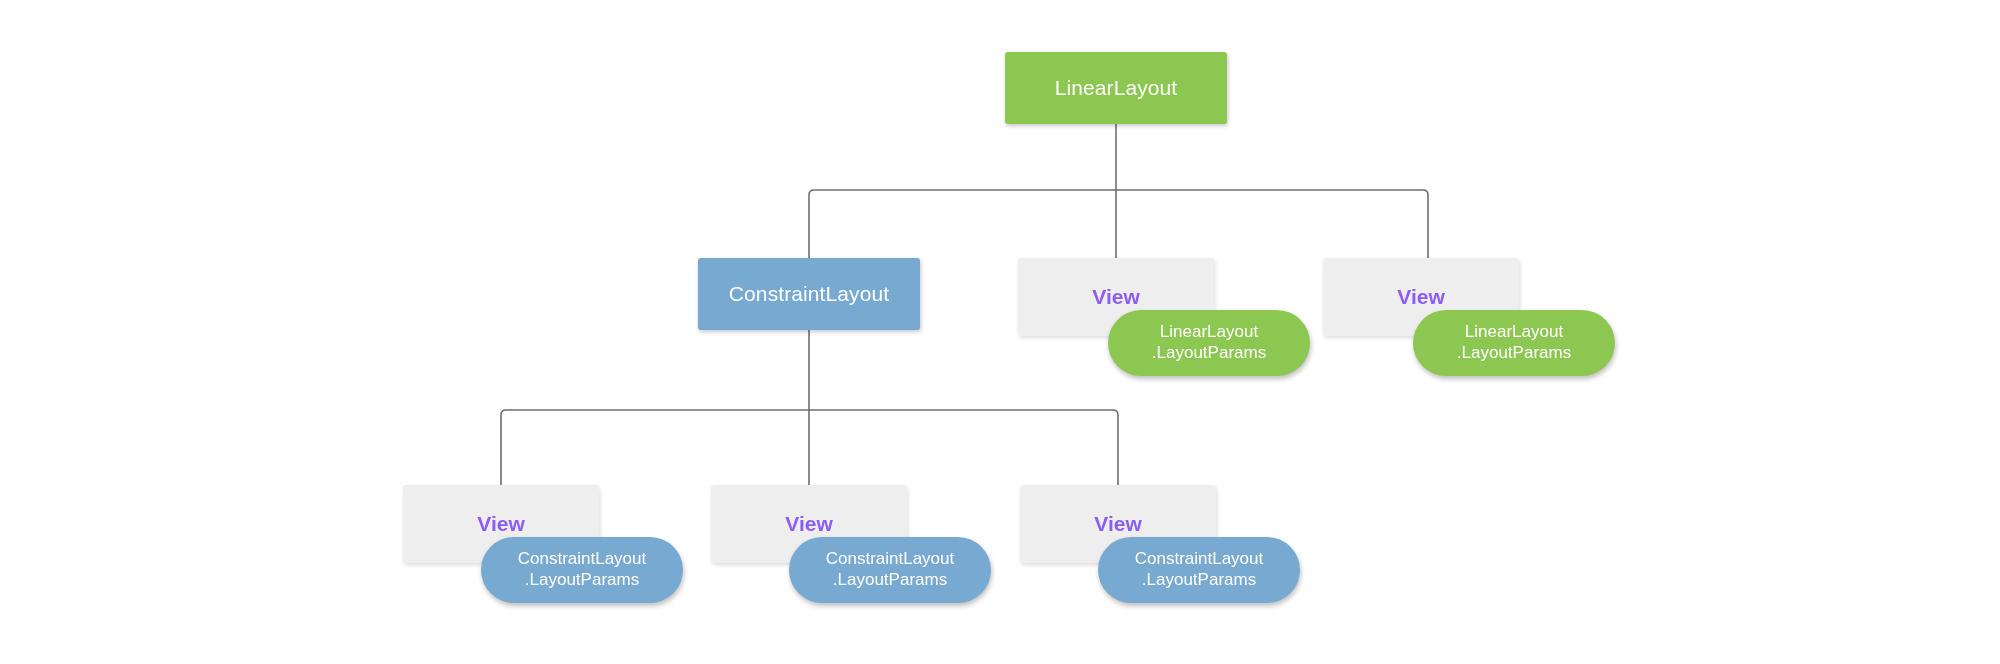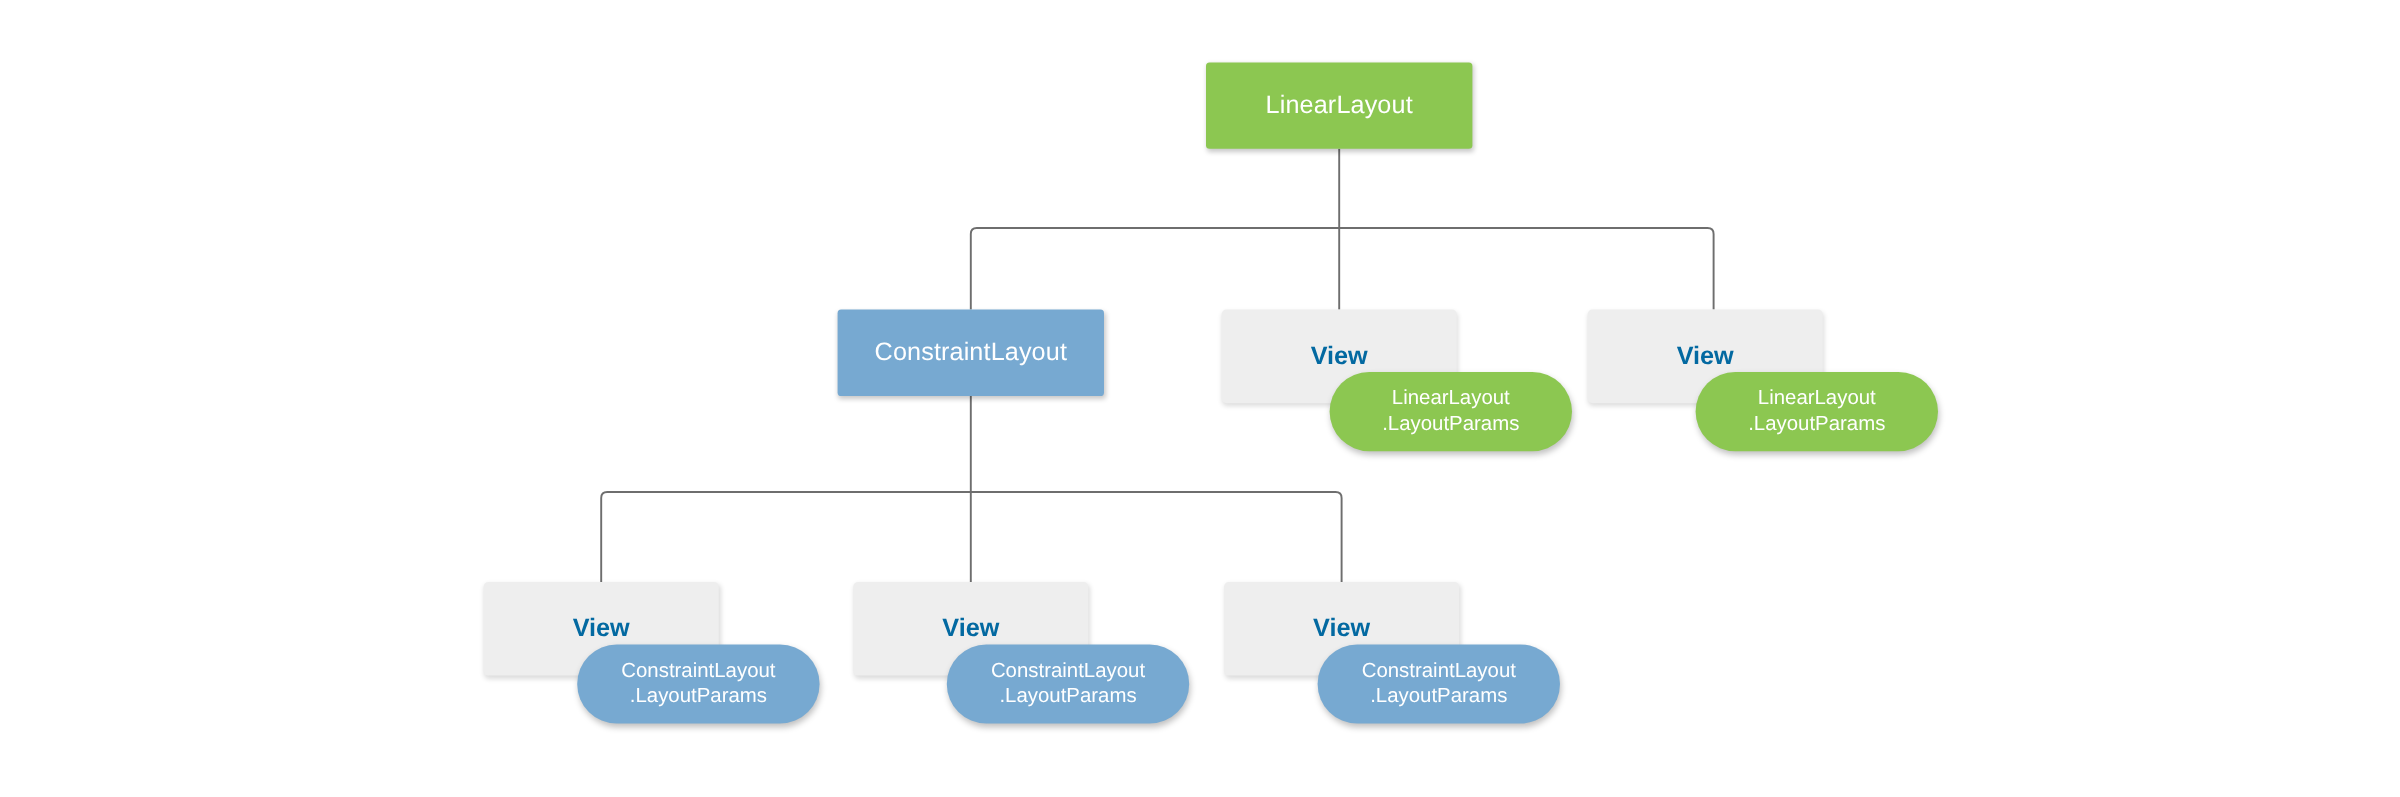--- a/index.html
+++ b/index.html
@@ -51,21 +51,21 @@
     color: #ffffff;
     letter-spacing: 0.1px;
     box-shadow: 1px 2px 4px rgba(0,0,0,0.22);
   }
 
   
   .box-view {
     width: 196px;
     height: 78px;
     background: #eeeeee;
-    color: #0369a1;
+    color: #8b5cf6;
     font-size: 21px;
     font-weight: bold;
     border-radius: 4px;
     box-shadow: 1px 2px 4px rgba(0,0,0,0.14);
   }
 
   
   .badge {
     position: absolute;
     width: 202px;

